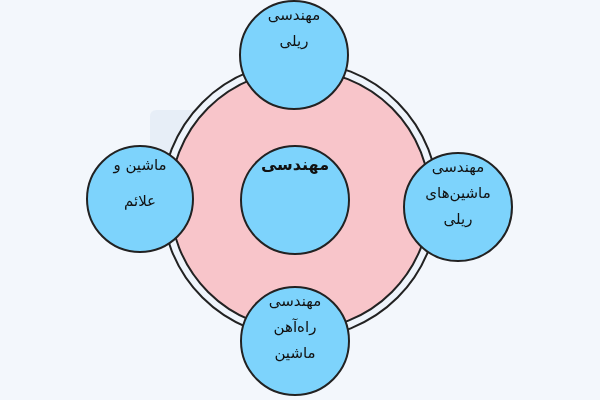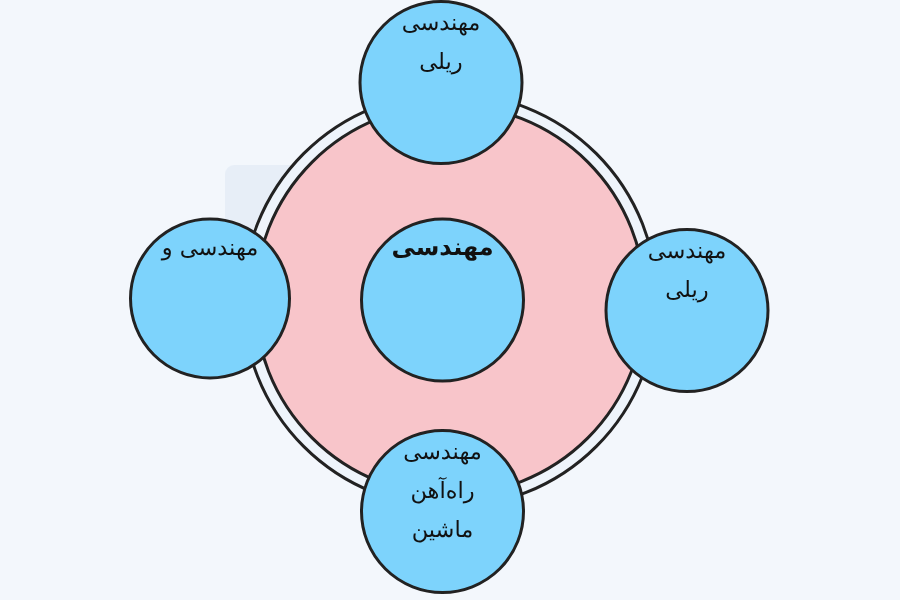--- a/index.html
+++ b/index.html
@@ -58,25 +58,27 @@
 <div class="node node-top">
   <span>مهندسی</span>
   <span>ریلی</span>
 </div>
 
 <div class="node node-center">
   <span class="t0">مهندسی</span>
 </div>
 
 <div class="node node-left">
-  <span>مهندسی و</span>
+  <span>ماشین و</span>
+  <span>علائم</span>
 </div>
 
 <div class="node node-right">
   <span>مهندسی</span>
+  <span>ماشین‌های</span>
   <span>ریلی</span>
 </div>
 
 <div class="node node-bottom">
   <span>مهندسی</span>
   <span>راه‌آهن</span>
   <span>ماشین</span>
 </div>
 
 </body></html>

